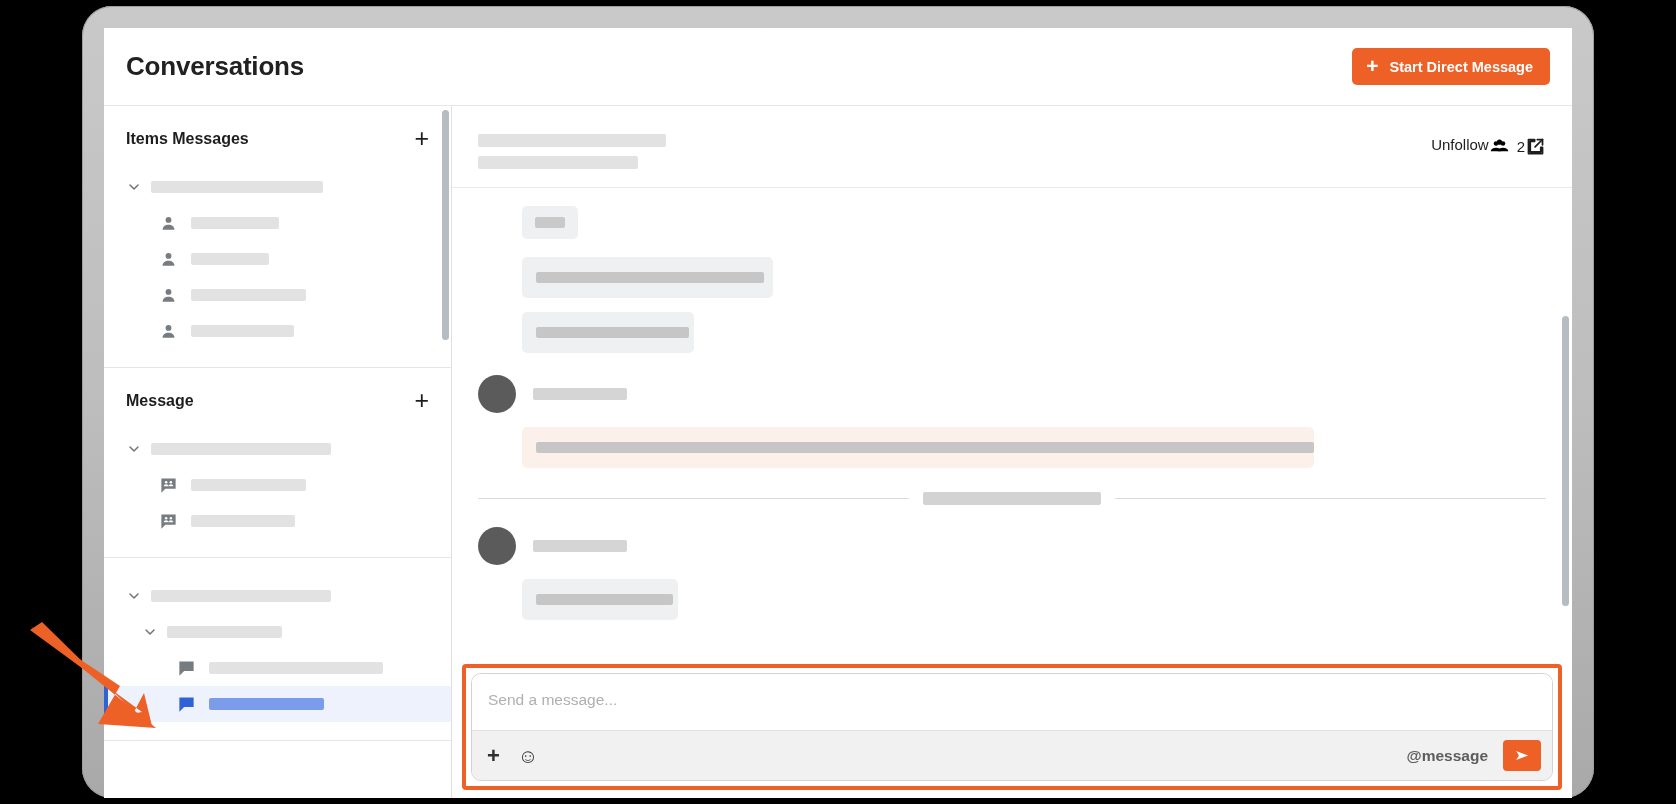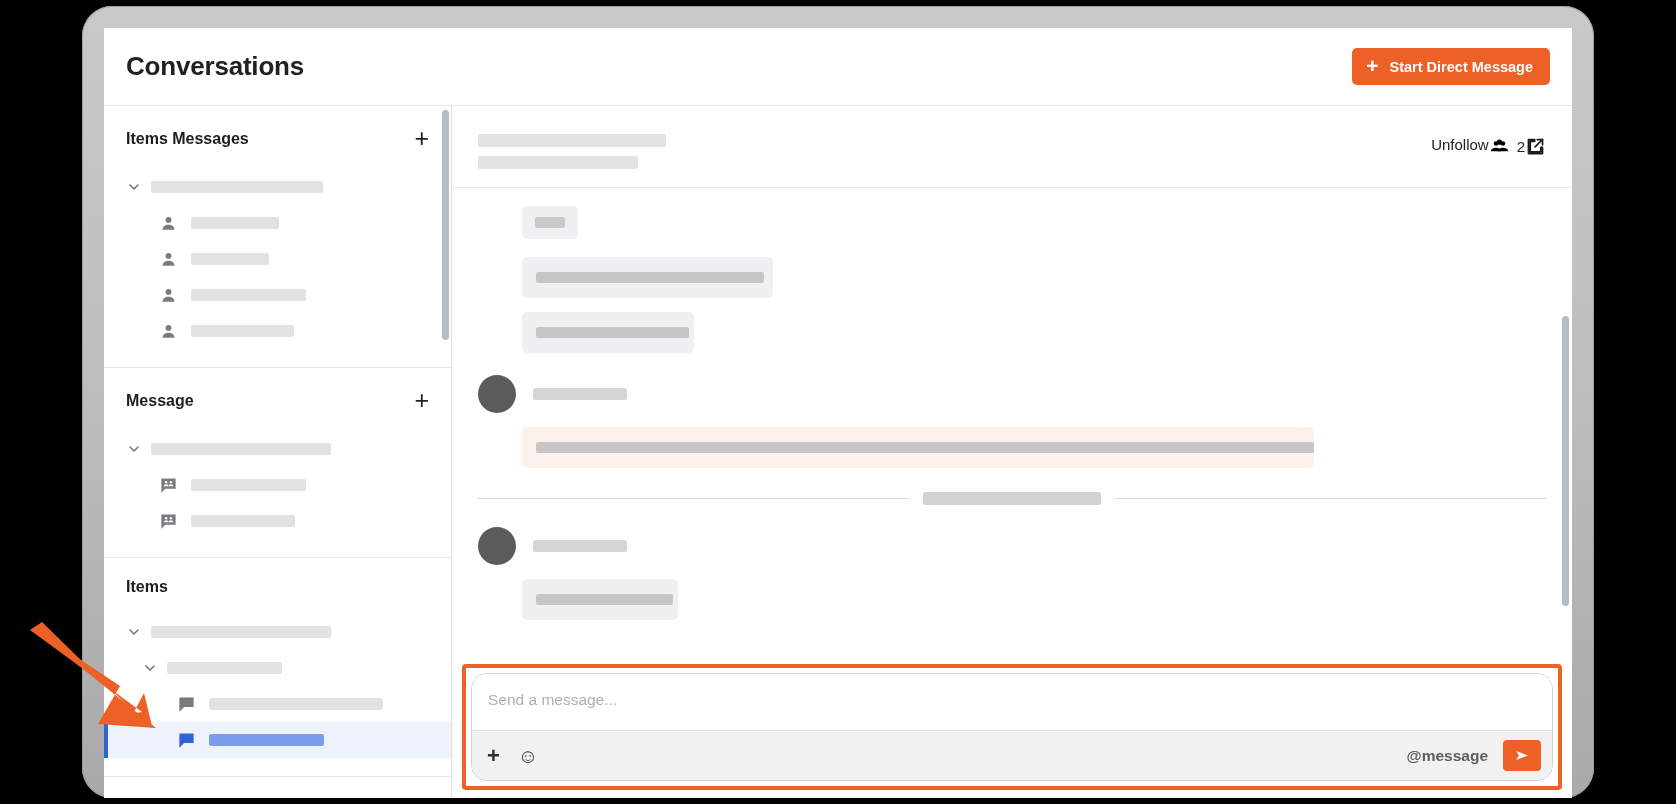--- a/index.html
+++ b/index.html
@@ -246,21 +246,21 @@
   
   .composer-wrap {
     margin: 0 10px 8px 10px;
     border: 4px solid #ed6026;
     border-radius: 4px;
     padding: 5px;
     background: #fff;
   }
   .composer {
     border: 1px solid #d2d2d2;
-    border-radius: 16px;
+    border-radius: 10px;
     overflow: hidden;
     background: #fff;
   }
   .composer-input {
     padding: 17px 16px 21px 16px;
     font-size: 15.5px;
     color: #b0b0b0;
     background: #fff;
   }
   .composer-bar {
@@ -385,23 +385,20 @@
                 <circle cx="9" cy="8" r="1.6" fill="#fff"></circle>
                 <circle cx="15" cy="8" r="1.6" fill="#fff"></circle>
                 <path d="M6 13c0-1.7 1.4-2.6 3-2.6s3 .9 3 2.6z" fill="#fff"></path>
                 <path d="M12 13c0-1.7 1.4-2.6 3-2.6s3 .9 3 2.6z" fill="#fff"></path>
               </svg>
             <span class="ph" style="width:104px"></span>
           </div>
         </div>
 
         <div class="sb-section">
-          <div class="sb-head">
-            <span class="sb-title">Items</span>
-          </div>
           <div class="sb-row">
             <svg class="chev" viewBox="0 0 24 24" fill="none" stroke="currentColor" stroke-width="2.2" stroke-linecap="round" stroke-linejoin="round">
                 <polyline points="6 9 12 15 18 9"></polyline>
               </svg>
             <span class="ph" style="width:180px"></span>
           </div>
           <div class="sb-row indent1">
             <svg class="chev" viewBox="0 0 24 24" fill="none" stroke="currentColor" stroke-width="2.2" stroke-linecap="round" stroke-linejoin="round">
                 <polyline points="6 9 12 15 18 9"></polyline>
               </svg>

